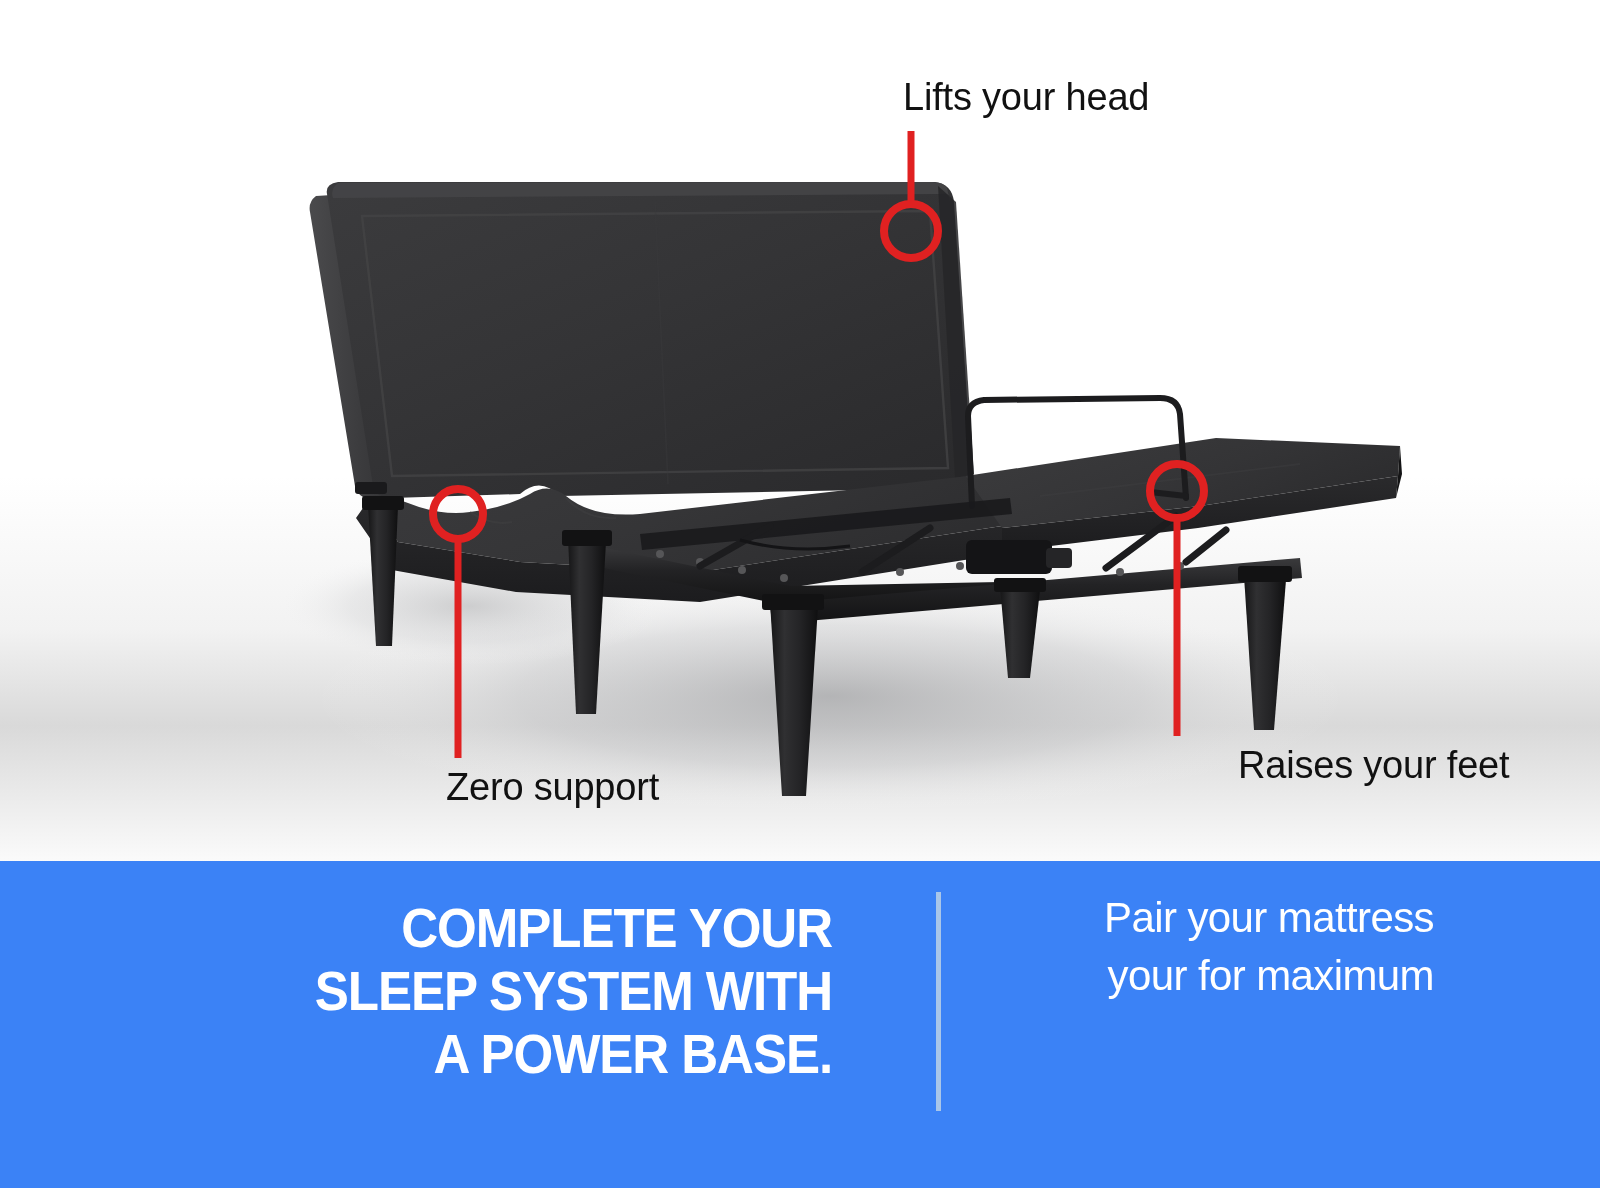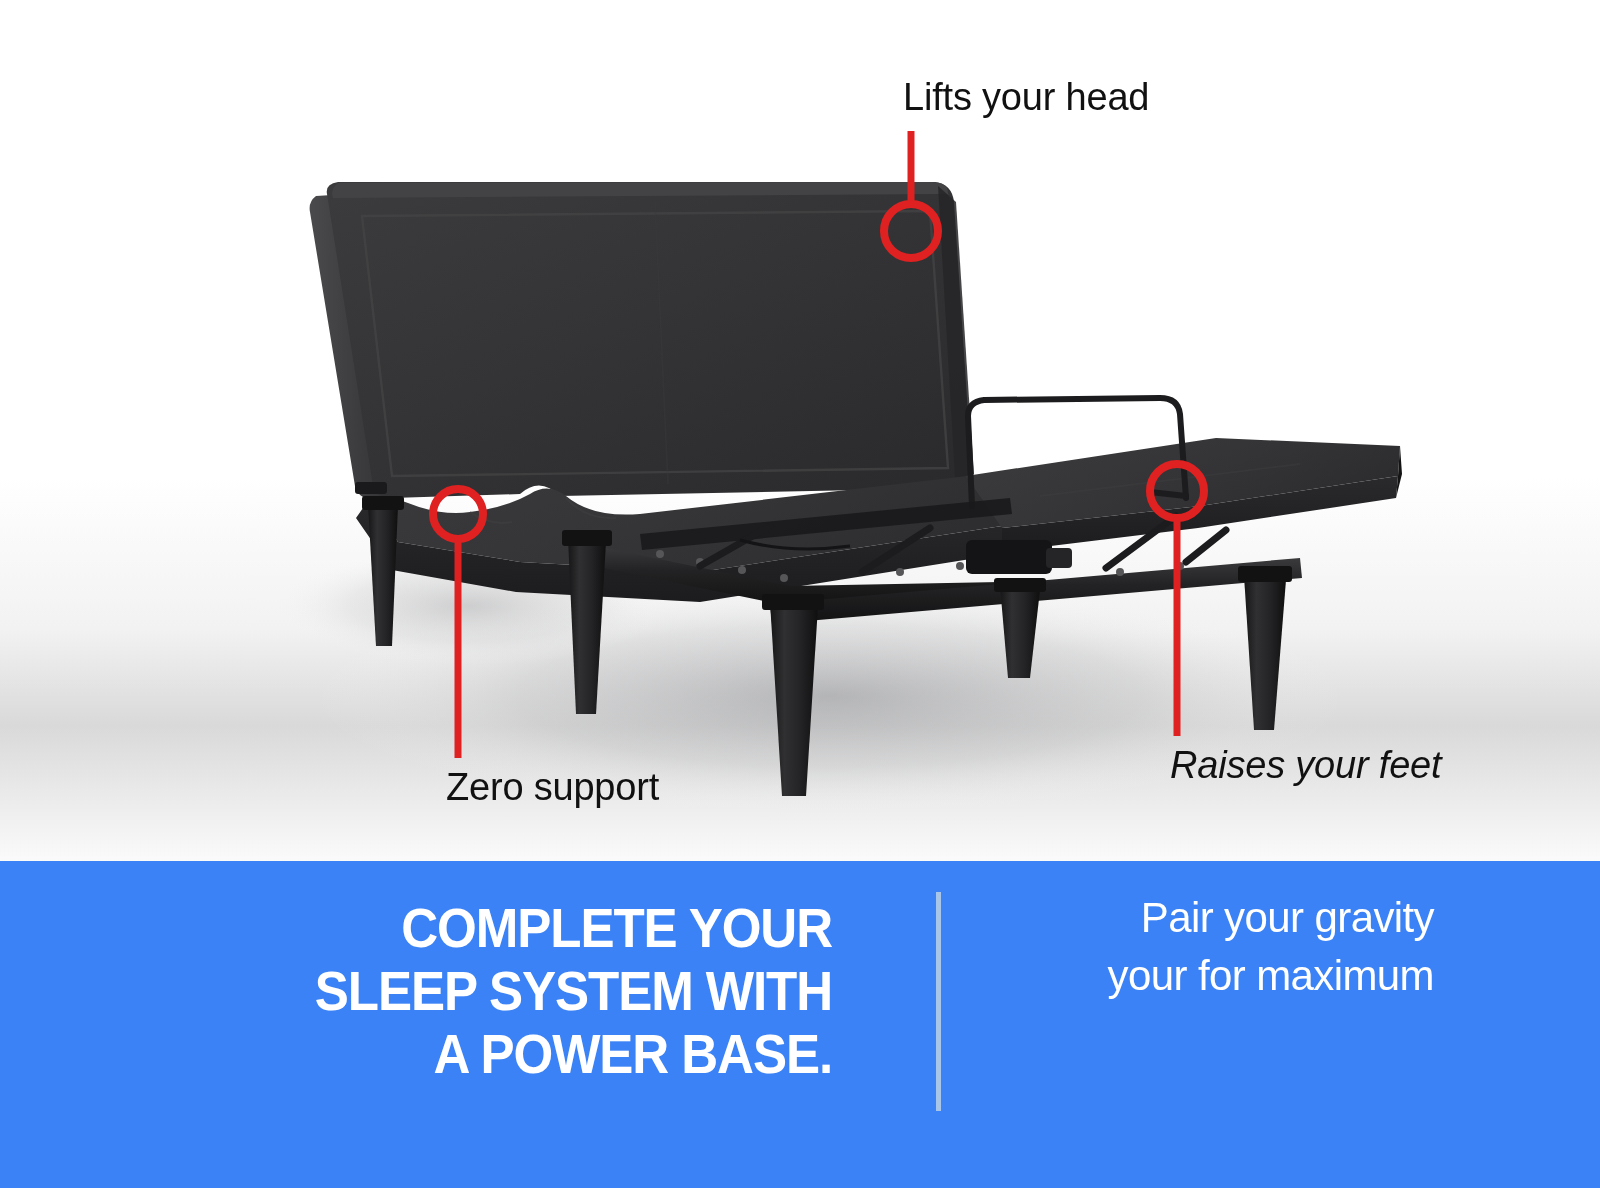--- a/index.html
+++ b/index.html
@@ -32,21 +32,21 @@
     color: #111111;
     font-family: "Liberation Sans", sans-serif;
     font-size: 38px;
     font-weight: 400;
     letter-spacing: -0.2px;
     white-space: nowrap;
     line-height: 1;
   }
   #label-head  { left: 903px; top: 72px; }
   #label-zero  { left: 446px; top: 762px; }
-  #label-feet  { left: 1170px; top: 740px; font-style: italic; }
+  #label-feet  { left: 1238px; top: 740px; }
 
   
   #banner {
     position: absolute;
     left: 0; top: 855px;
     width: 1600px; height: 327px;
     background: #3b82f6;
     text-align: right;
   }
   #headline {
@@ -259,18 +259,18 @@
 
     <div id="headline">
       <span class="hl-line">COMPLETE YOUR</span>
       <span class="hl-line">SLEEP SYSTEM WITH</span>
       <span class="hl-line">A POWER BASE.</span>
     </div>
 
     <div id="divider"></div>
 
     <div id="subcopy">
-      <span class="sc-line">Pair your gravity</span>
+      <span class="sc-line">Pair your mattress</span>
       <span class="sc-line">your for maximum</span>
     </div>
   </div>
 
 </div>
 
 </body></html>

